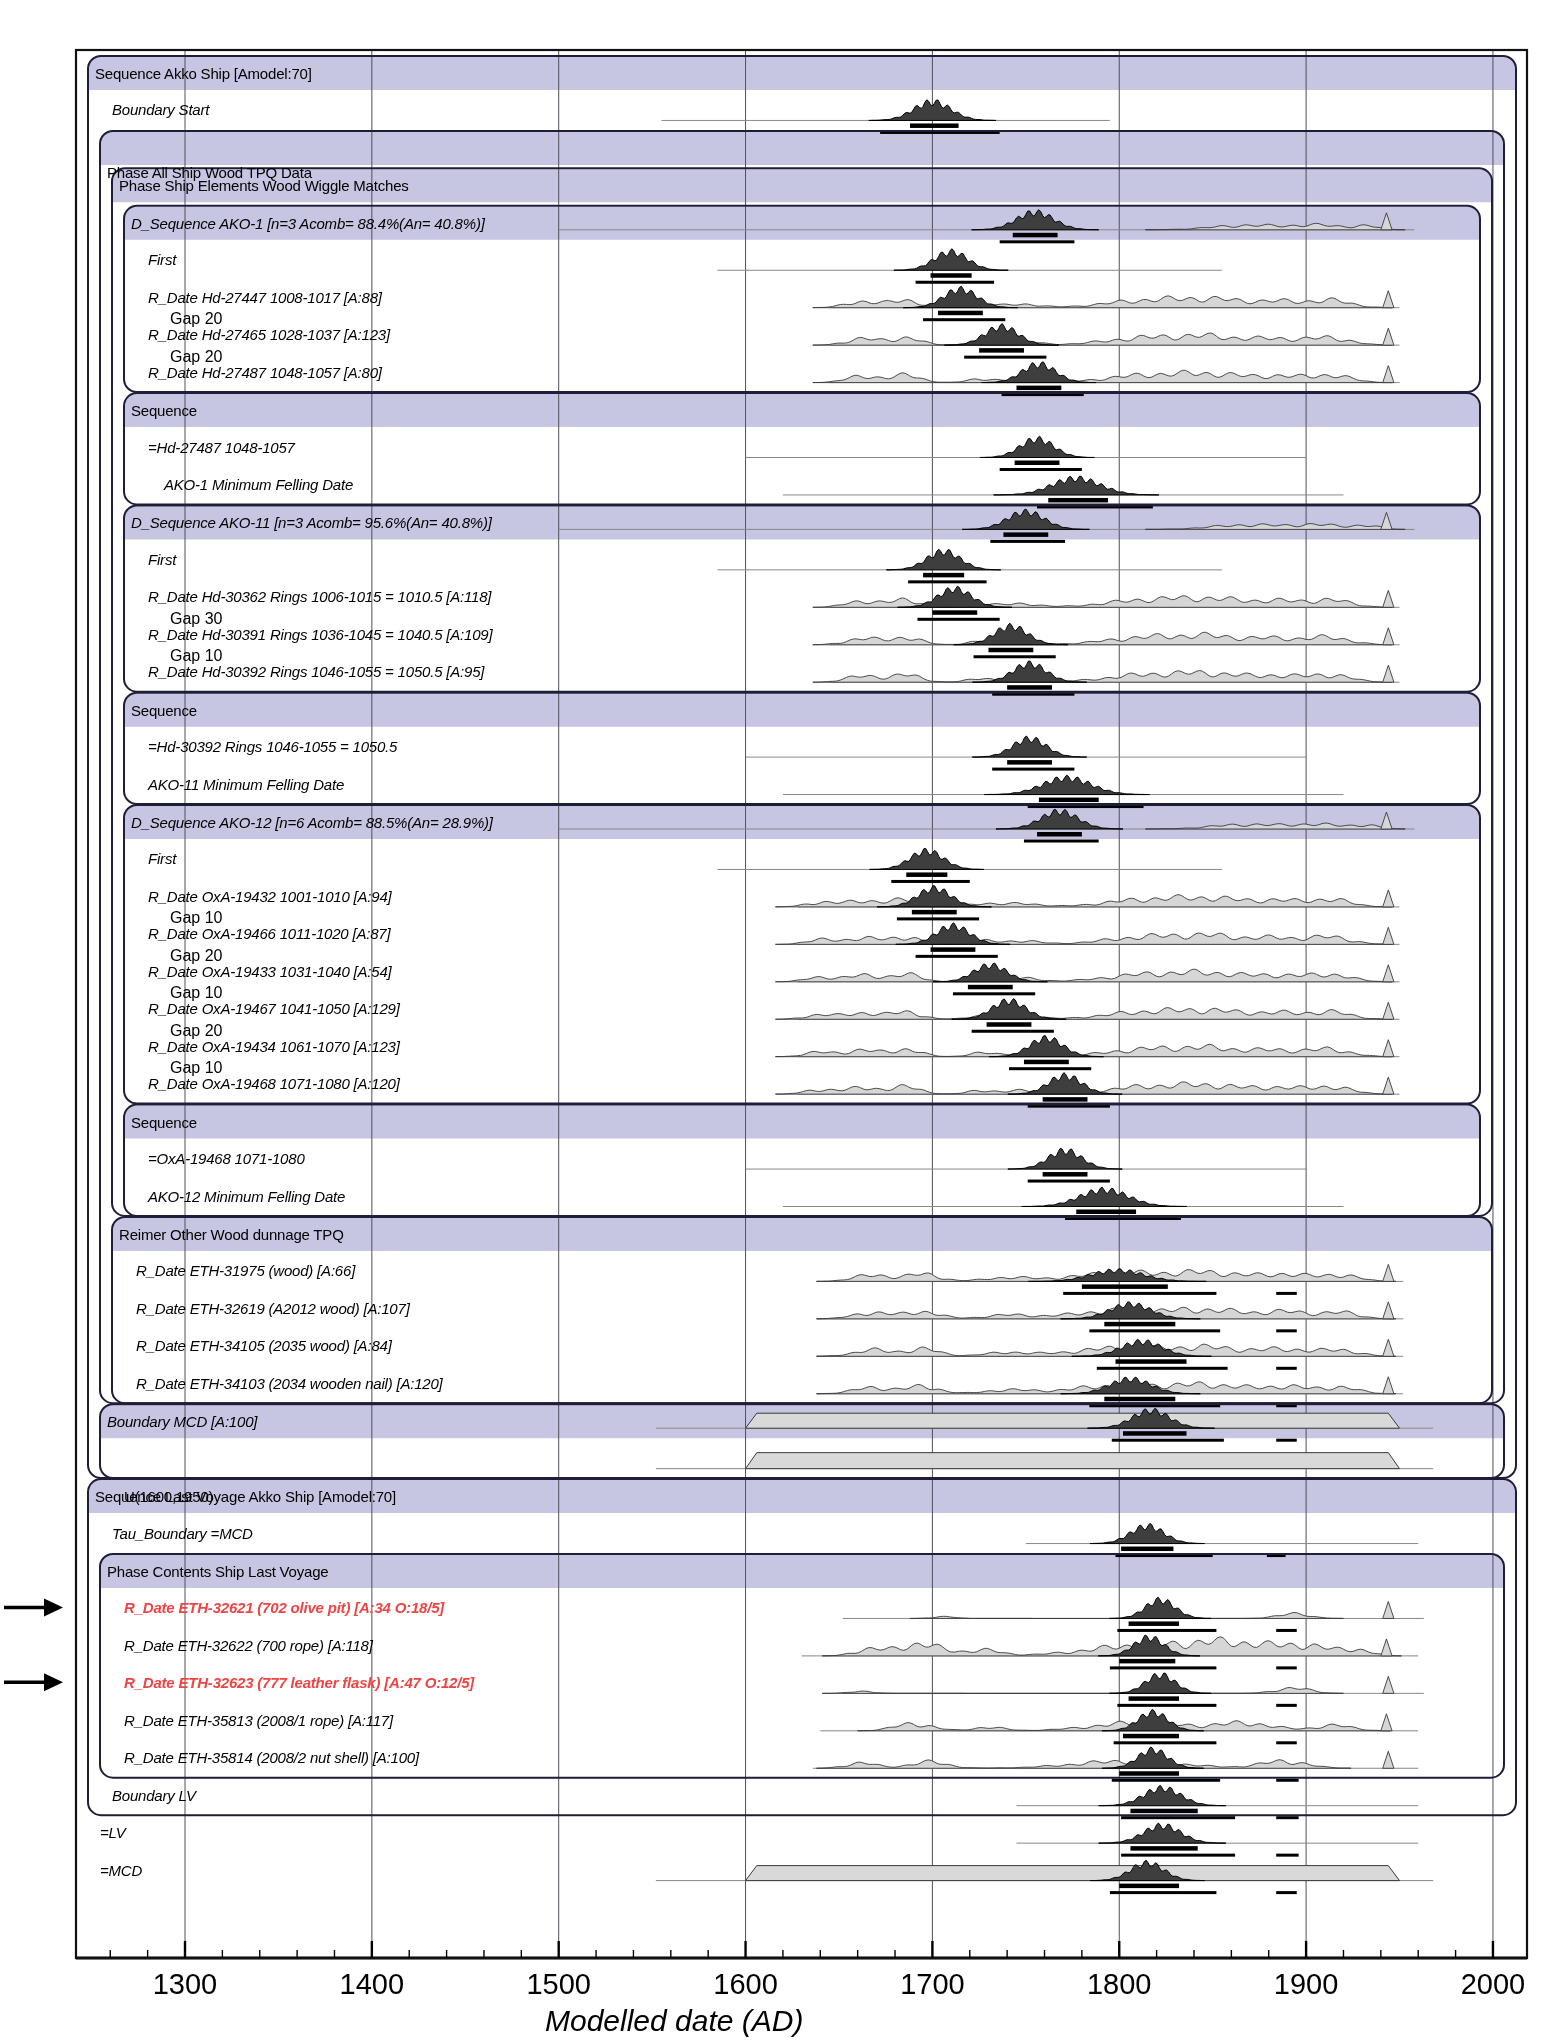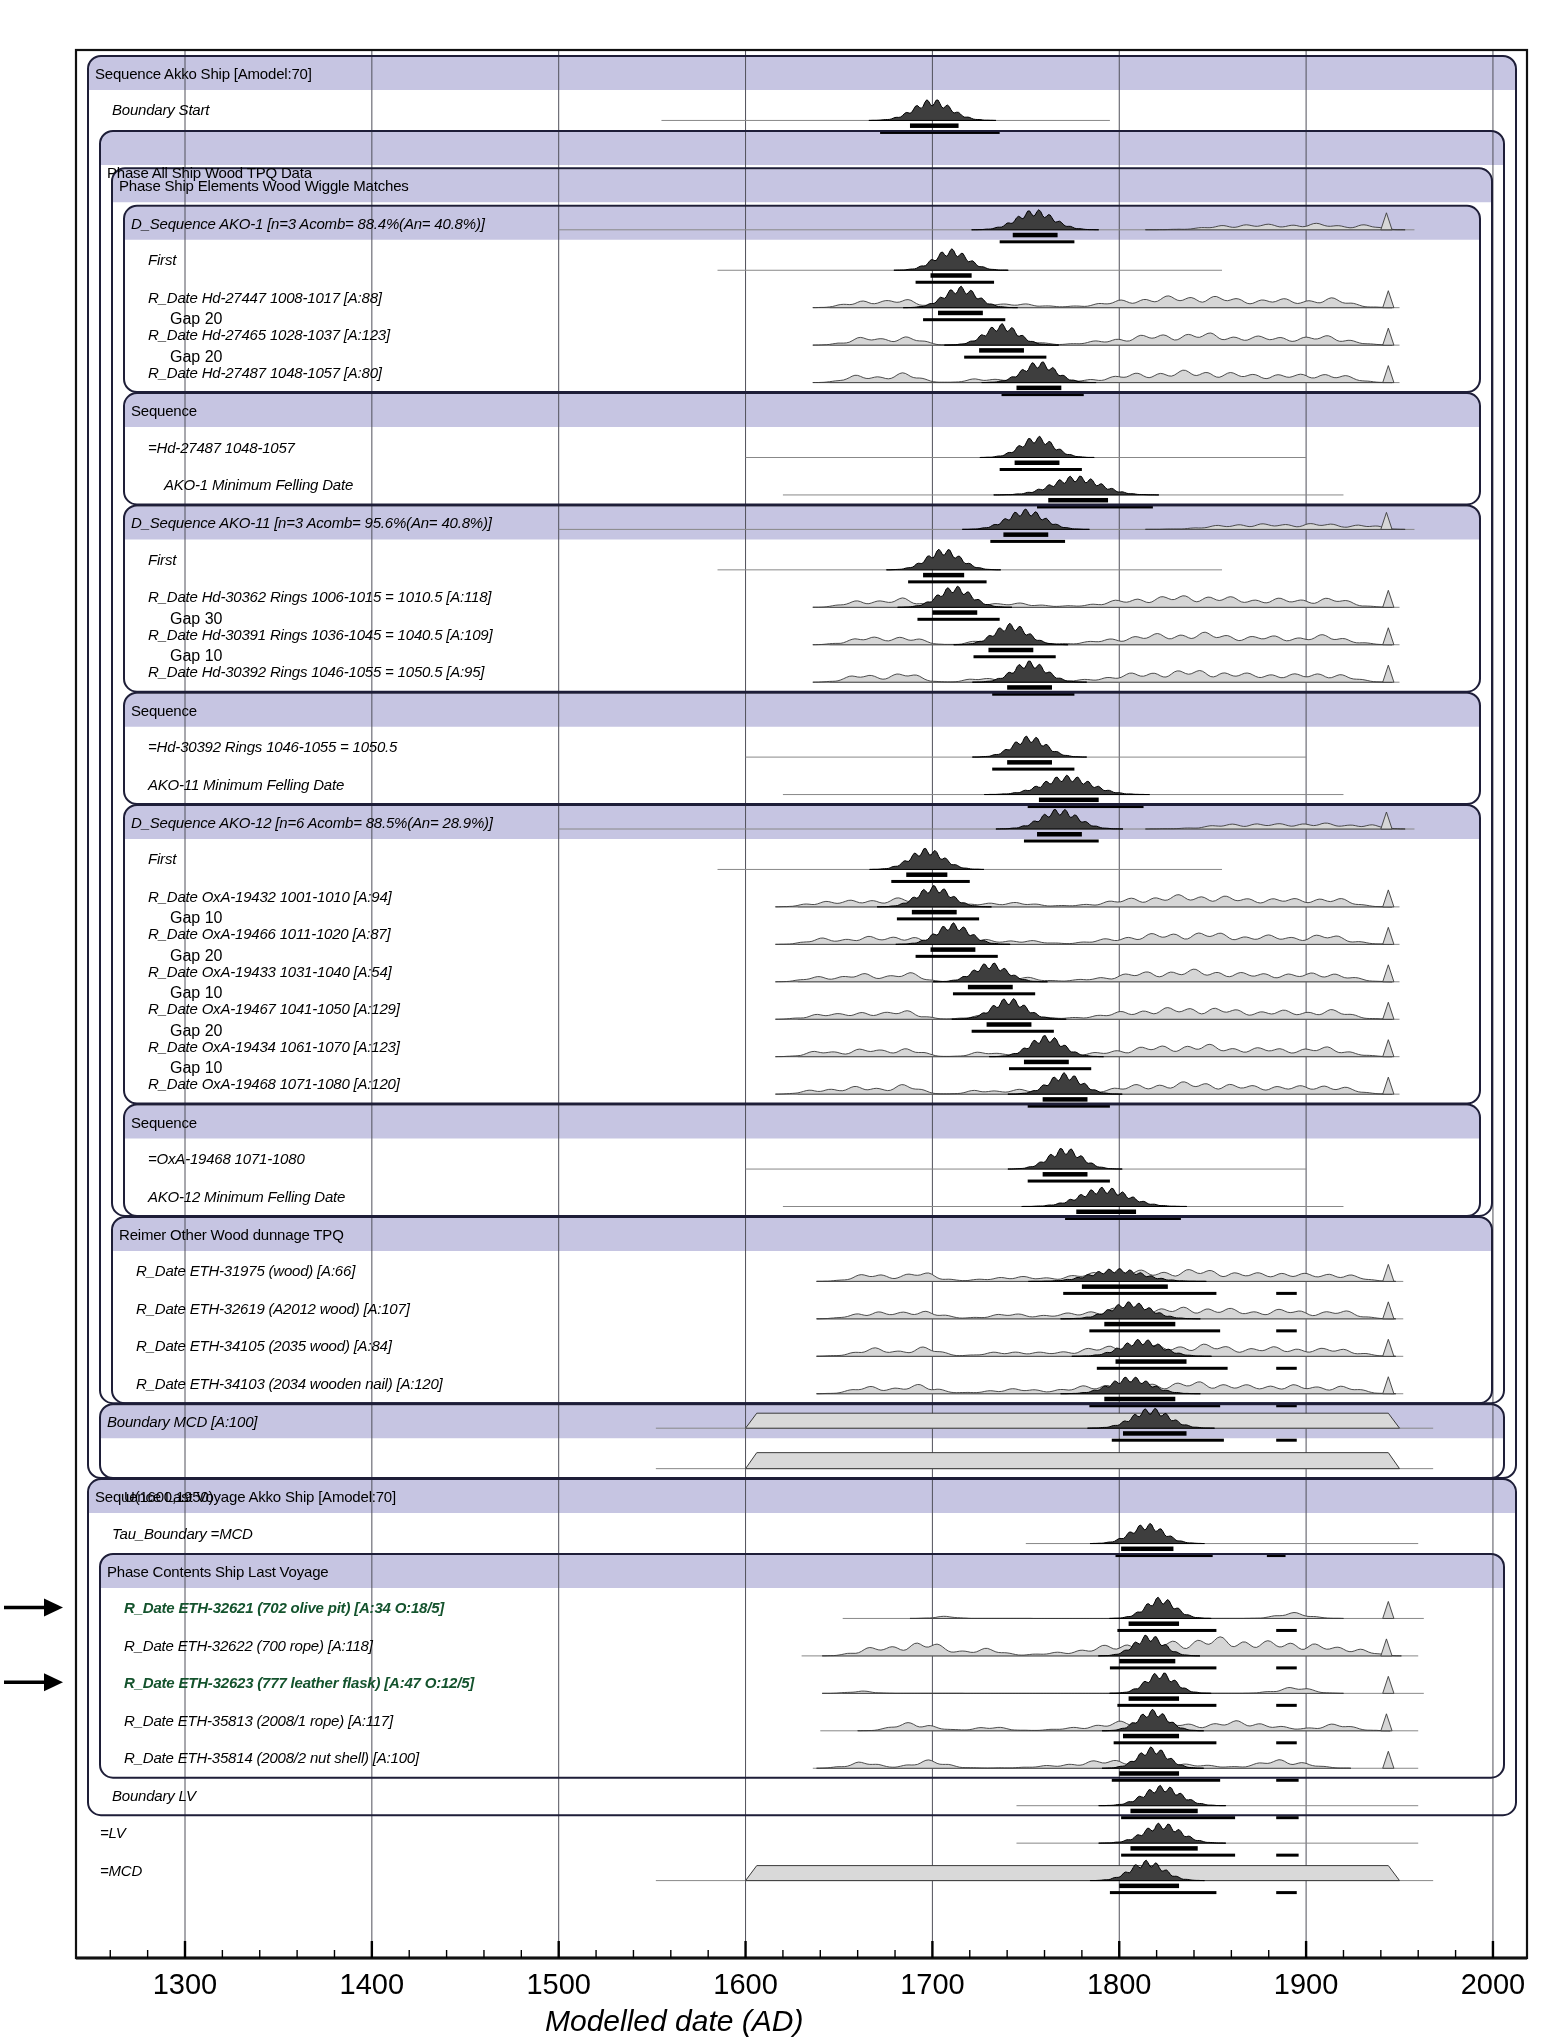--- a/index.html
+++ b/index.html
@@ -1,21 +1,21 @@
 <!DOCTYPE html>
 <html><head>
 <meta charset="utf-8">
 <style>
   html,body{margin:0;padding:0;background:#fff;}
   .stage{position:relative;width:1546px;height:2043px;background:#ffffff;
          font-family:"Liberation Sans",sans-serif;color:#000;overflow:hidden;}
   .stage svg{position:absolute;left:0;top:0;}
   .lbl{position:absolute;white-space:nowrap;font-size:15px;line-height:27px;letter-spacing:-0.2px;z-index:5;}
   .it{font-style:italic;}
-  .hl{color:#14532d;font-weight:bold;}
+  .hl{color:#ef4444;font-weight:bold;}
   .gap{position:absolute;white-space:nowrap;font-size:16px;line-height:17px;z-index:5;}
   .hdr{position:absolute;left:75px;top:14px;font-size:23px;z-index:5;}
   .tick-lbl{position:absolute;font-size:29px;width:160px;margin-left:-80px;text-align:center;z-index:5;}
   .axis-title{position:absolute;font-size:30px;font-style:italic;z-index:5;}
 </style>
 </head>
 <body>
 
 <div class="stage">
   <svg id="plot" width="1546" height="2043" viewBox="0 0 1546 2043">

